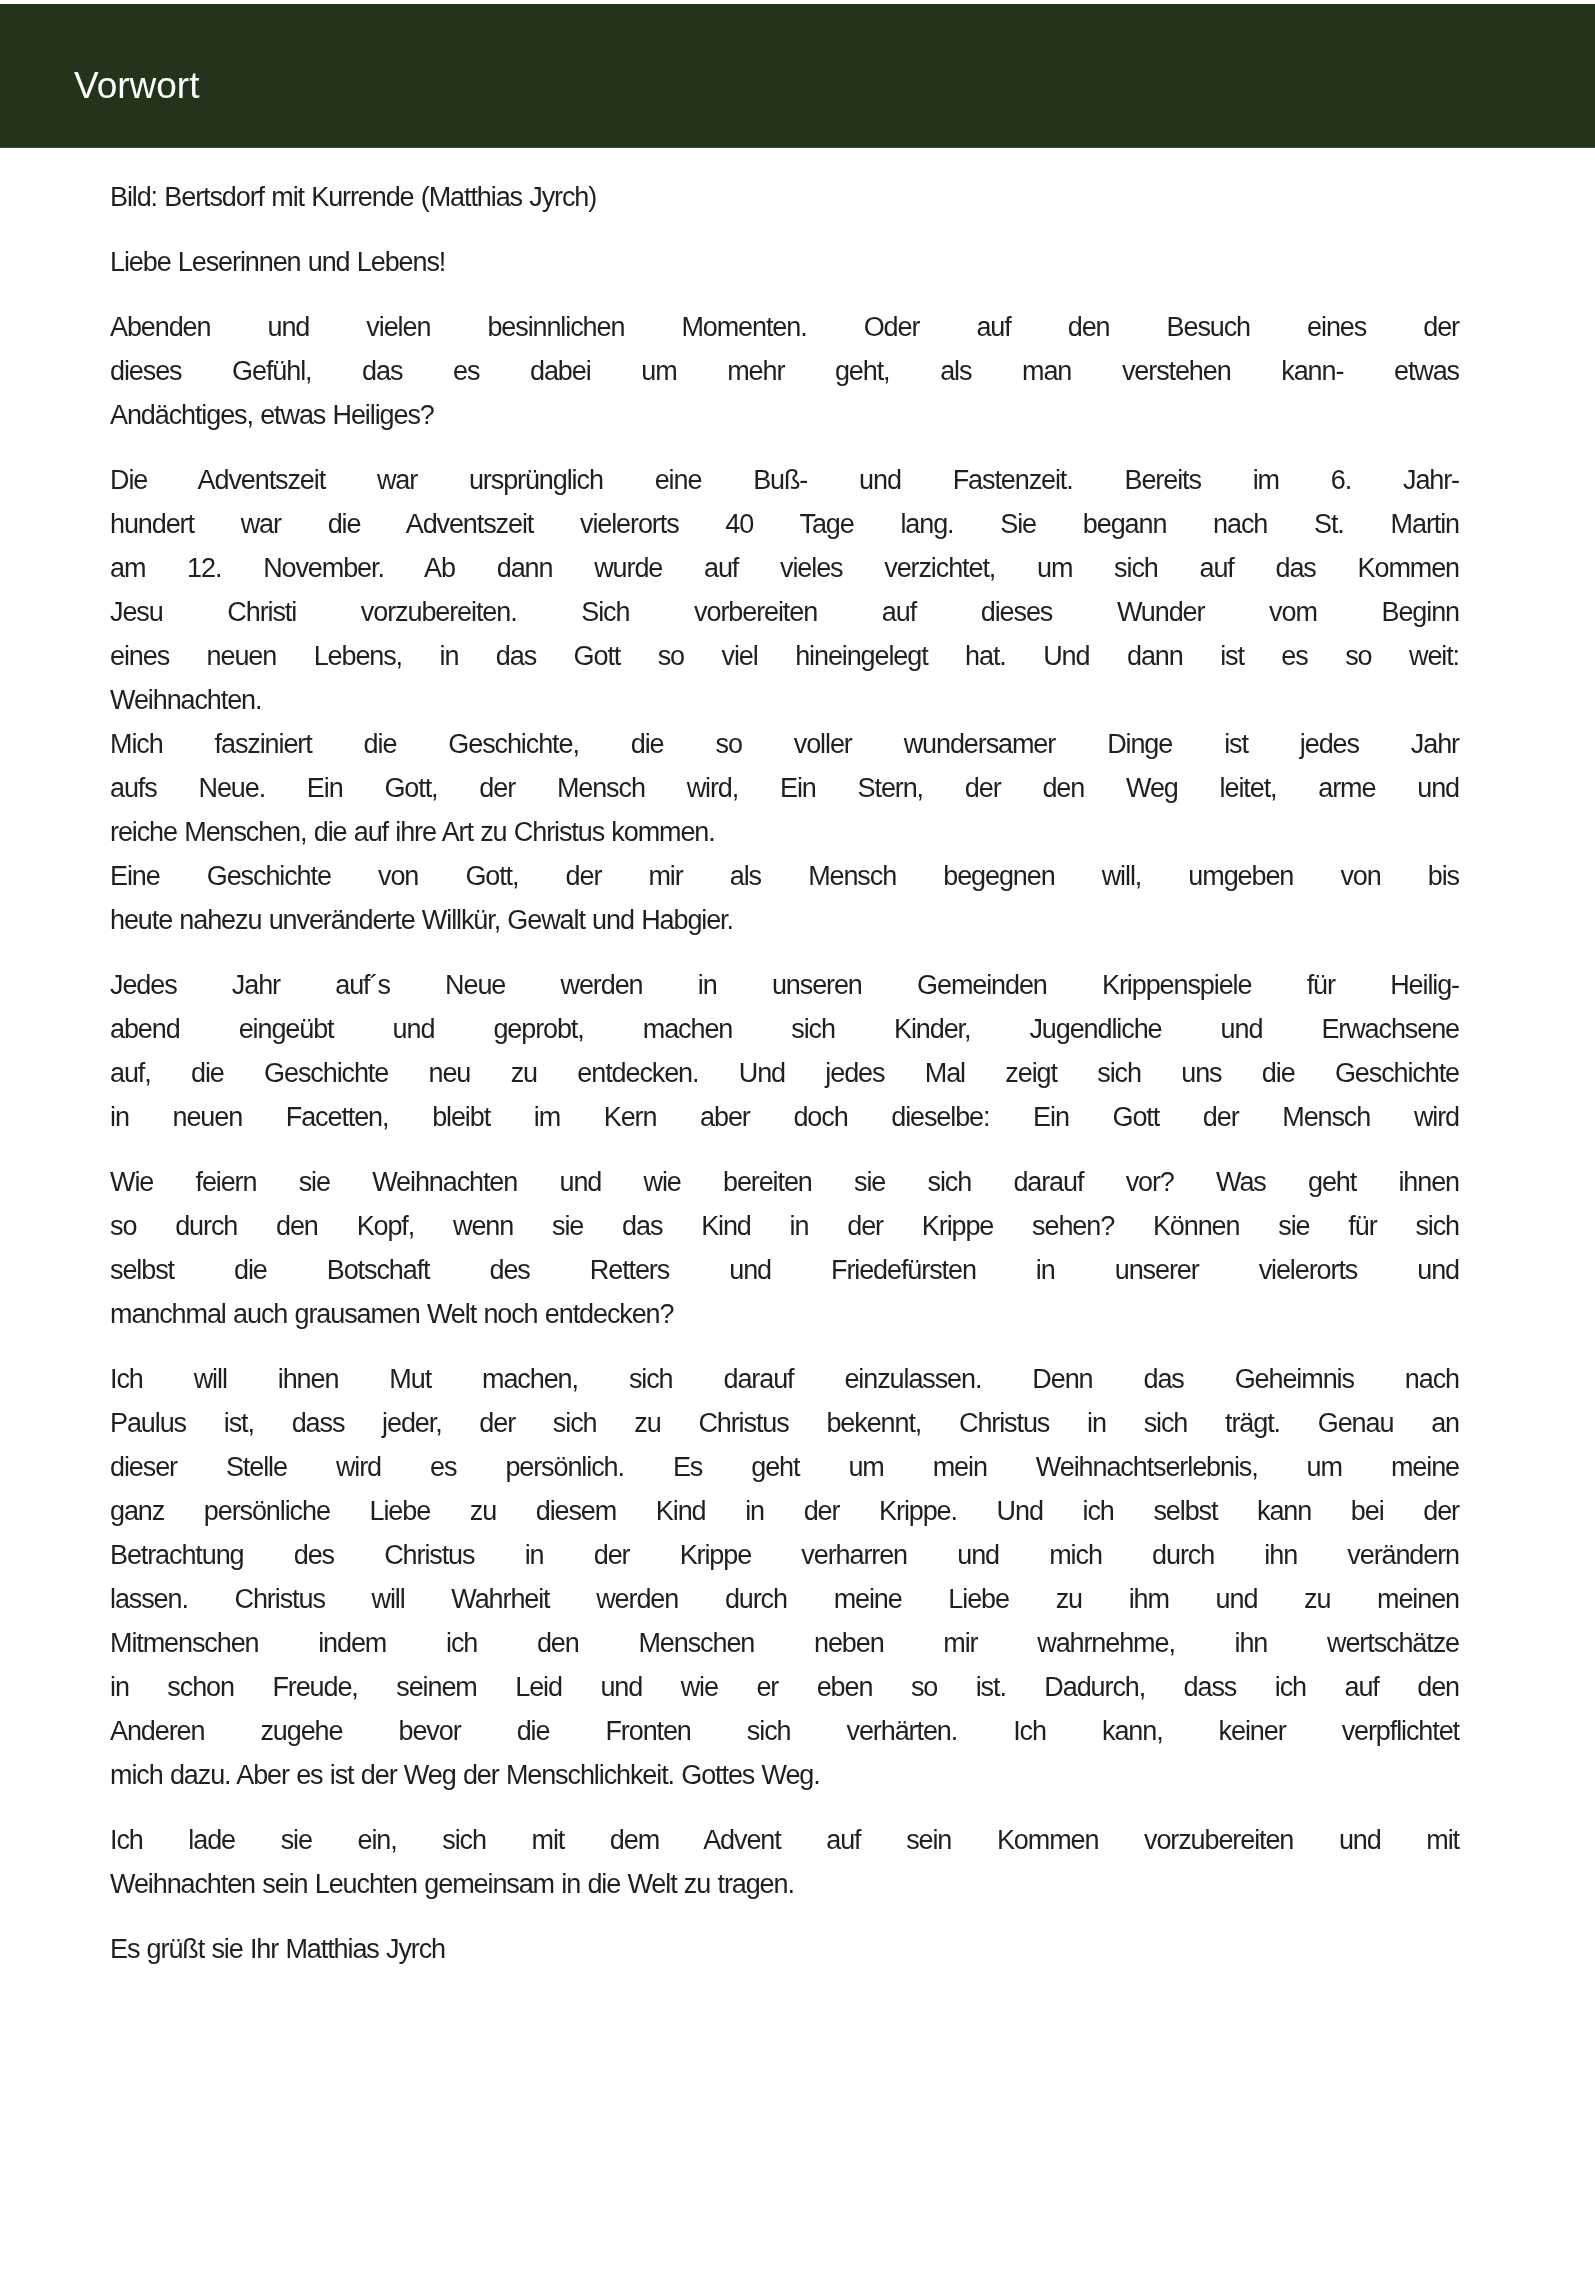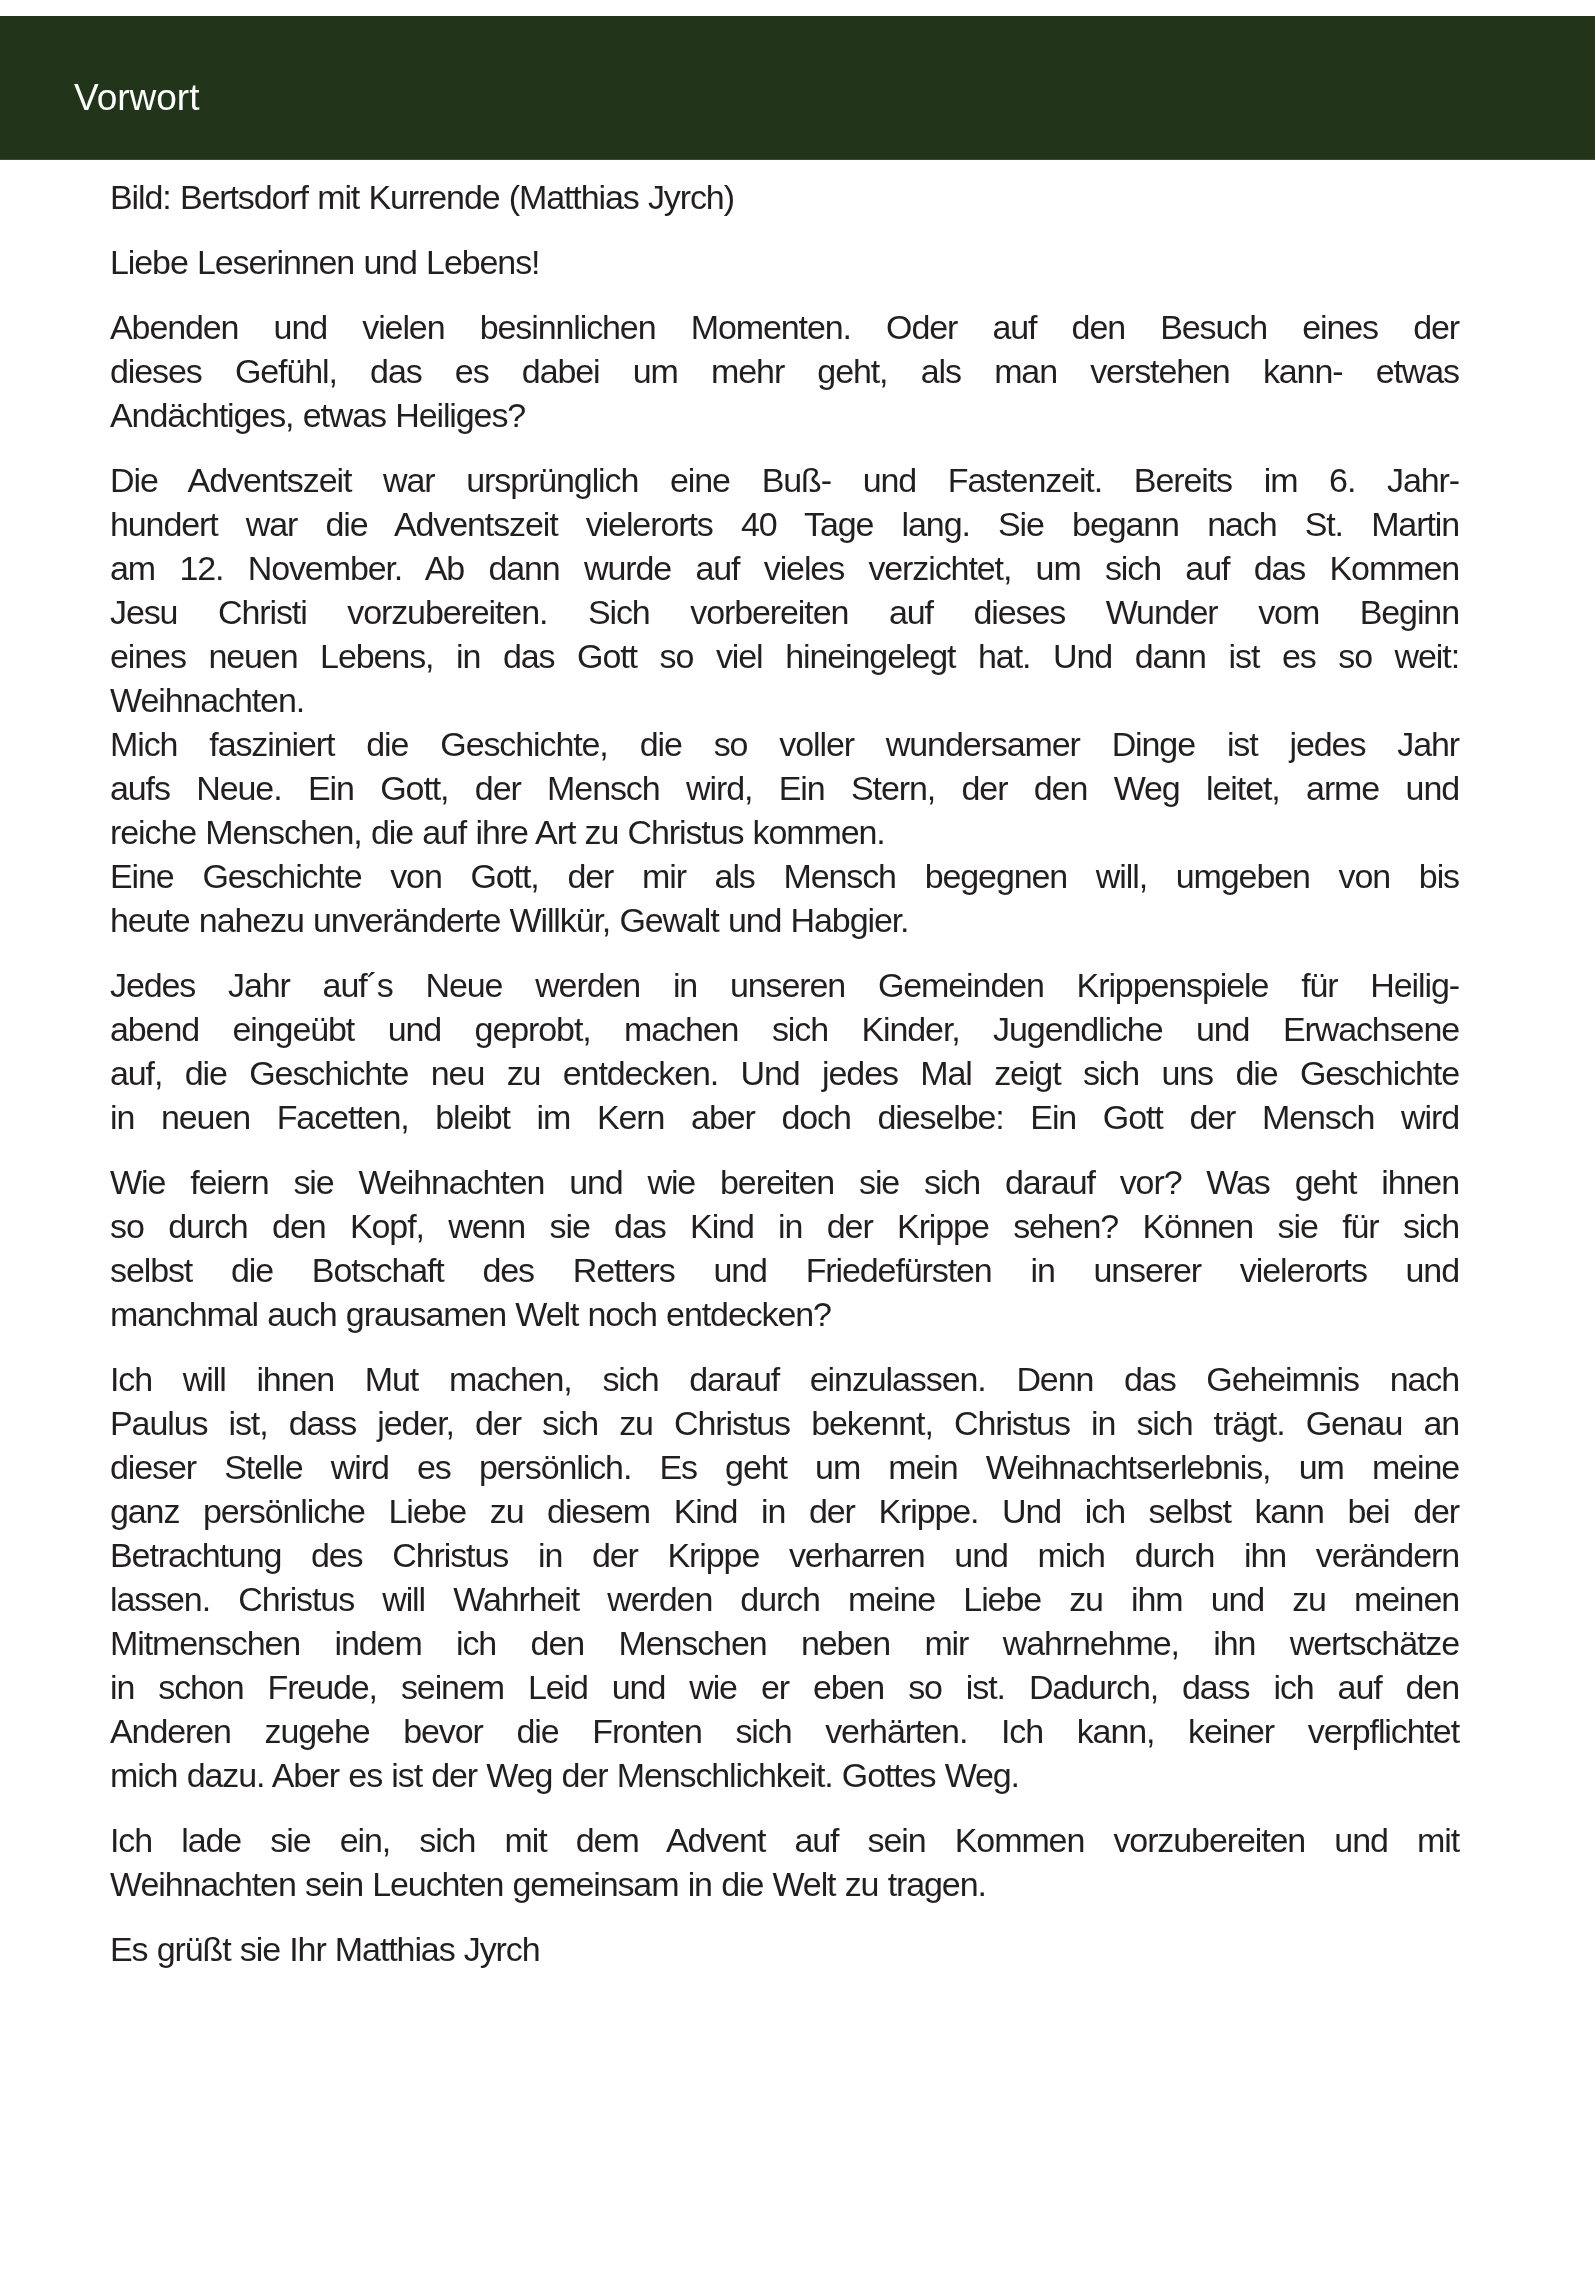--- a/index.html
+++ b/index.html
@@ -1,30 +1,30 @@
 <!DOCTYPE html>
 <html style="font-size:14.8px"><head>
 <meta charset="utf-8">
 <style>
   html, body { margin: 0; padding: 0; background: #ffffff; }
   body { width: 1596px; height: 2290px; position: relative; overflow: hidden; }
   .header-band {
-    position: absolute; left: 0; top: 16px; width: 1596px; height: 143px;
+    position: absolute; left: 0; top: 4px; width: 1596px; height: 143px;
     background: #22341a;
     border-bottom: 1.8px solid #3a4a30;
   }
   .header-title {
     position: absolute; left: 74px; top: 63px;
     font-family: "Liberation Sans", sans-serif;
     font-size: 37px; color: #ffffff; line-height: 1;
   }
   .content {
     position: absolute; left: 110px; top: 175px; width: 1349px;
     font-family: "Liberation Sans", sans-serif;
-    font-size: 34px; color: #231f20; line-height: 44px;
+    font-size: 27px; color: #231f20; line-height: 44px;
   }
   .para { margin: 0 0 21px 0; text-align: justify; }
   .line { display: block; text-align: justify; text-align-last: justify; white-space: nowrap; }
   .line.last { text-align-last: left; }
   .cond { letter-spacing: -1.1px; word-spacing: 0.9px; }
 </style>
 </head>
 <body>
 
 <div class="header-band">

